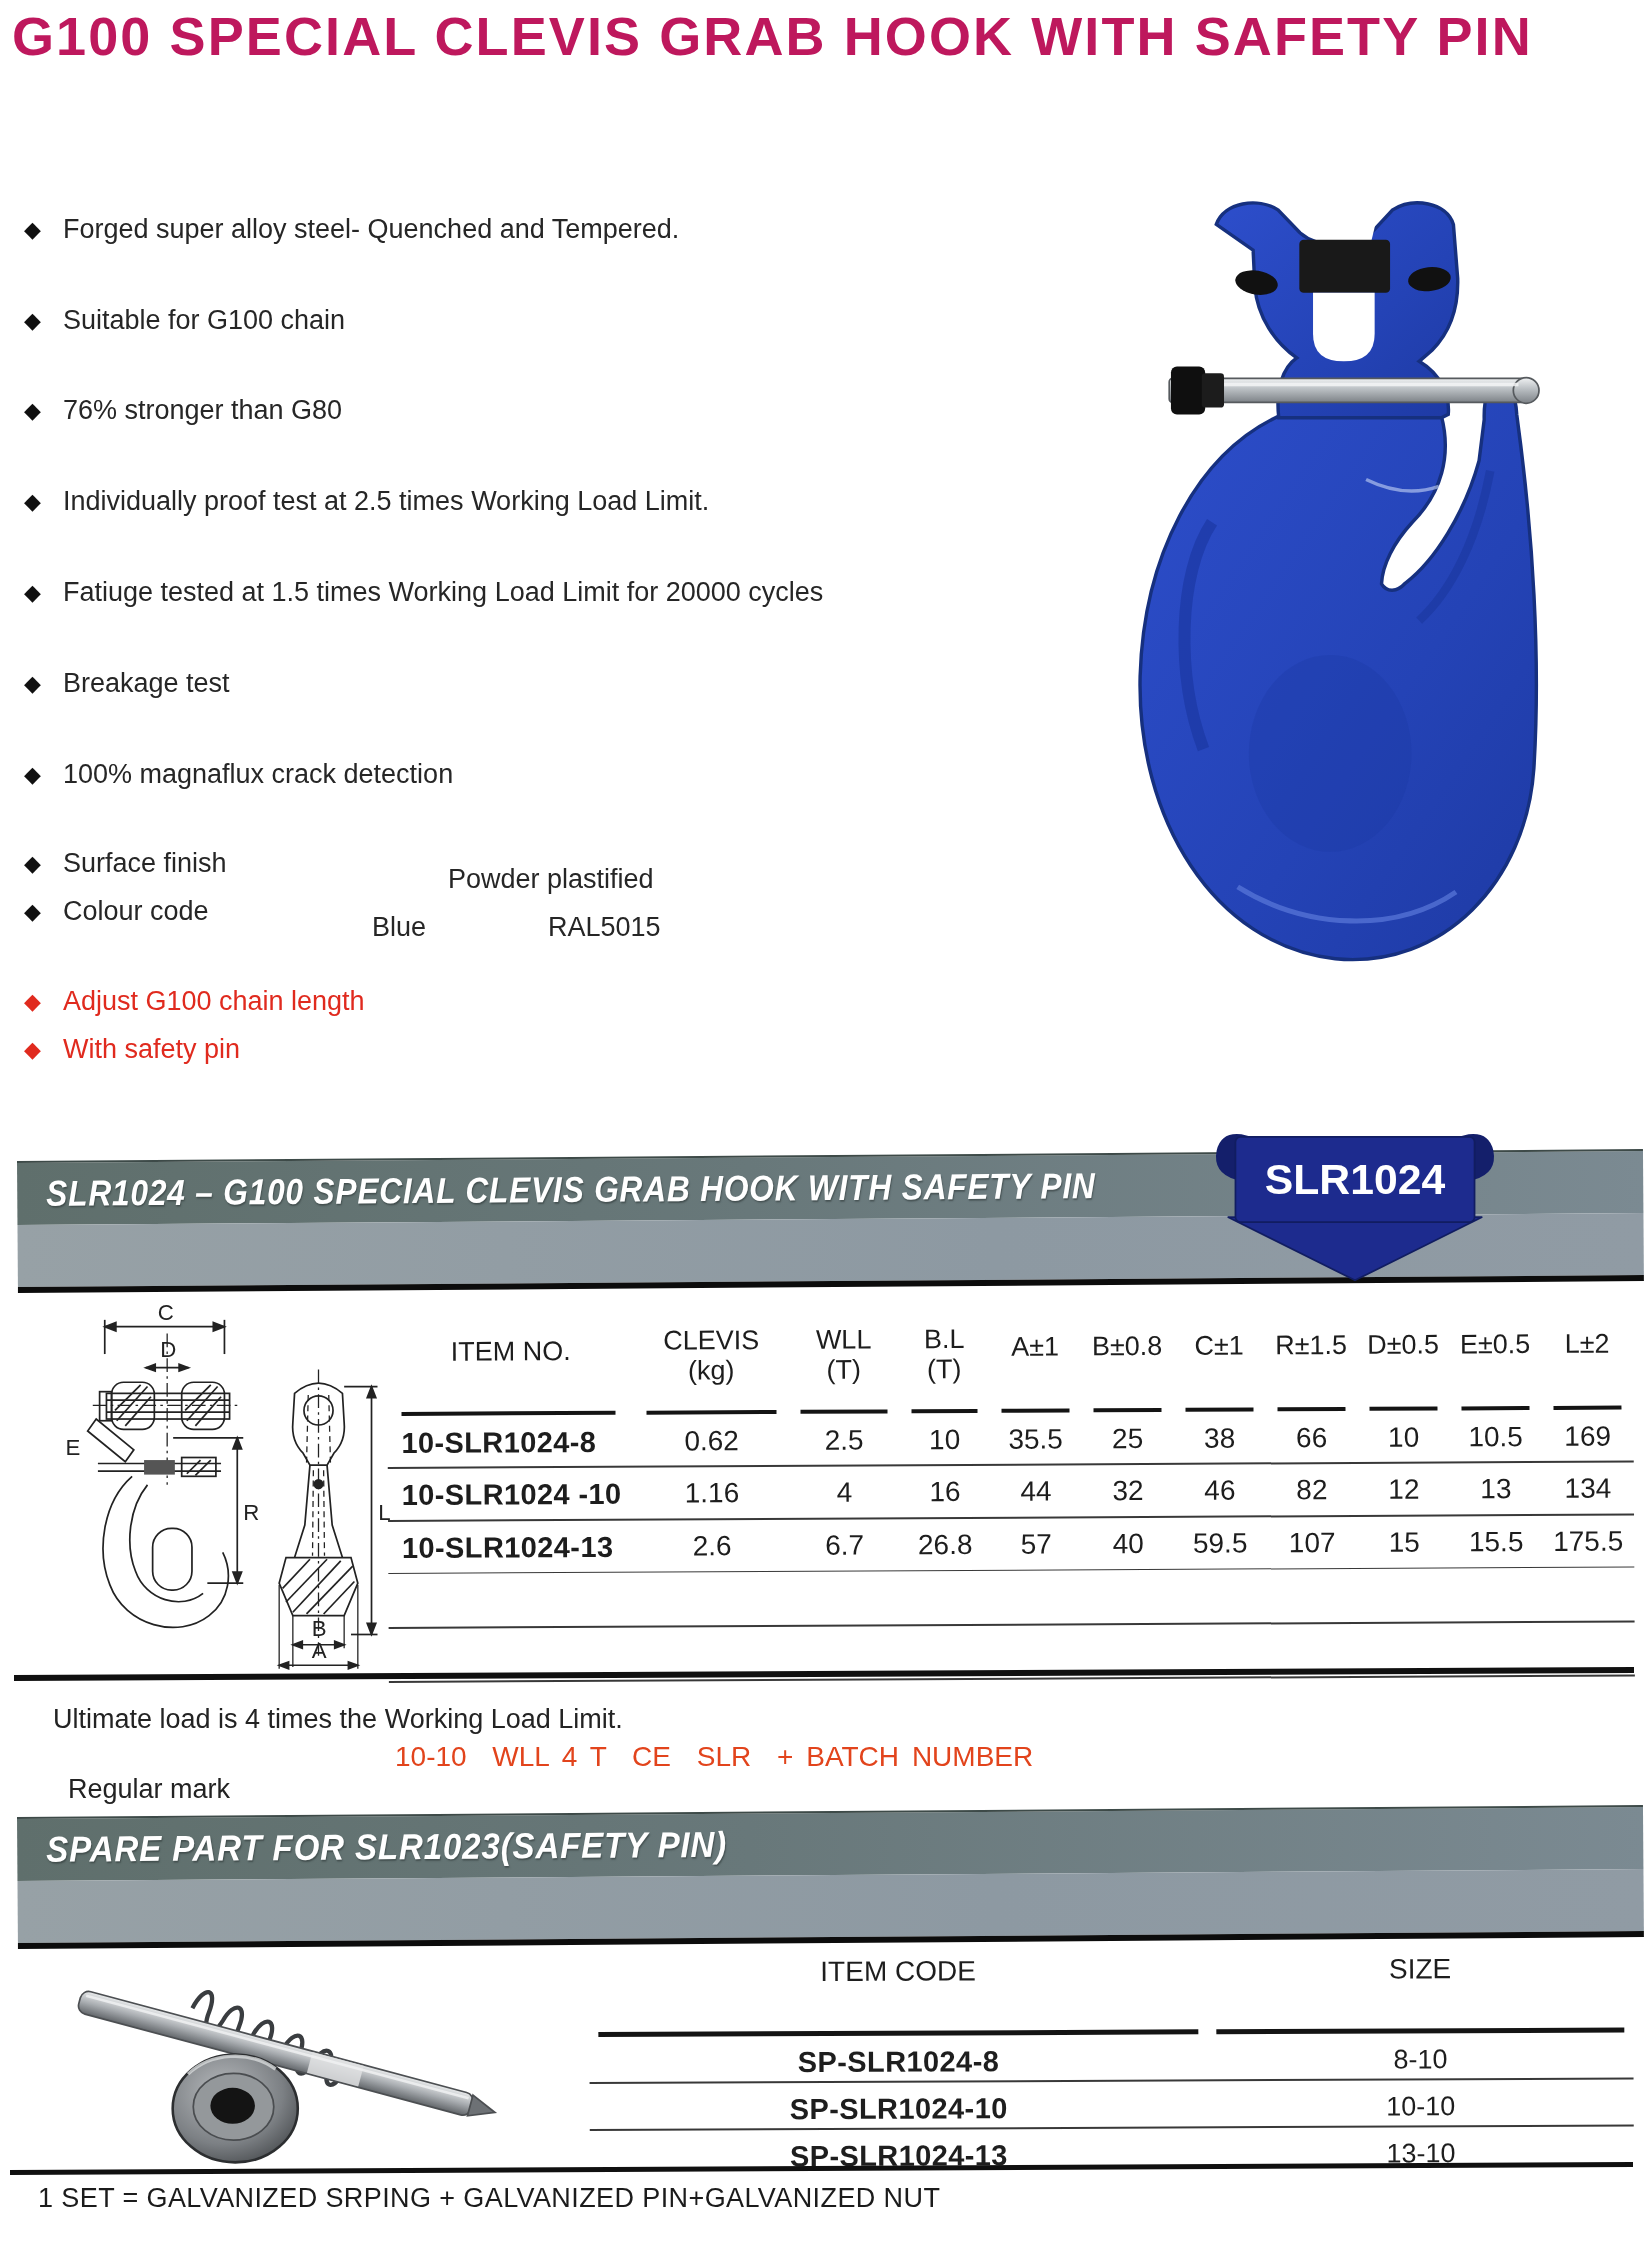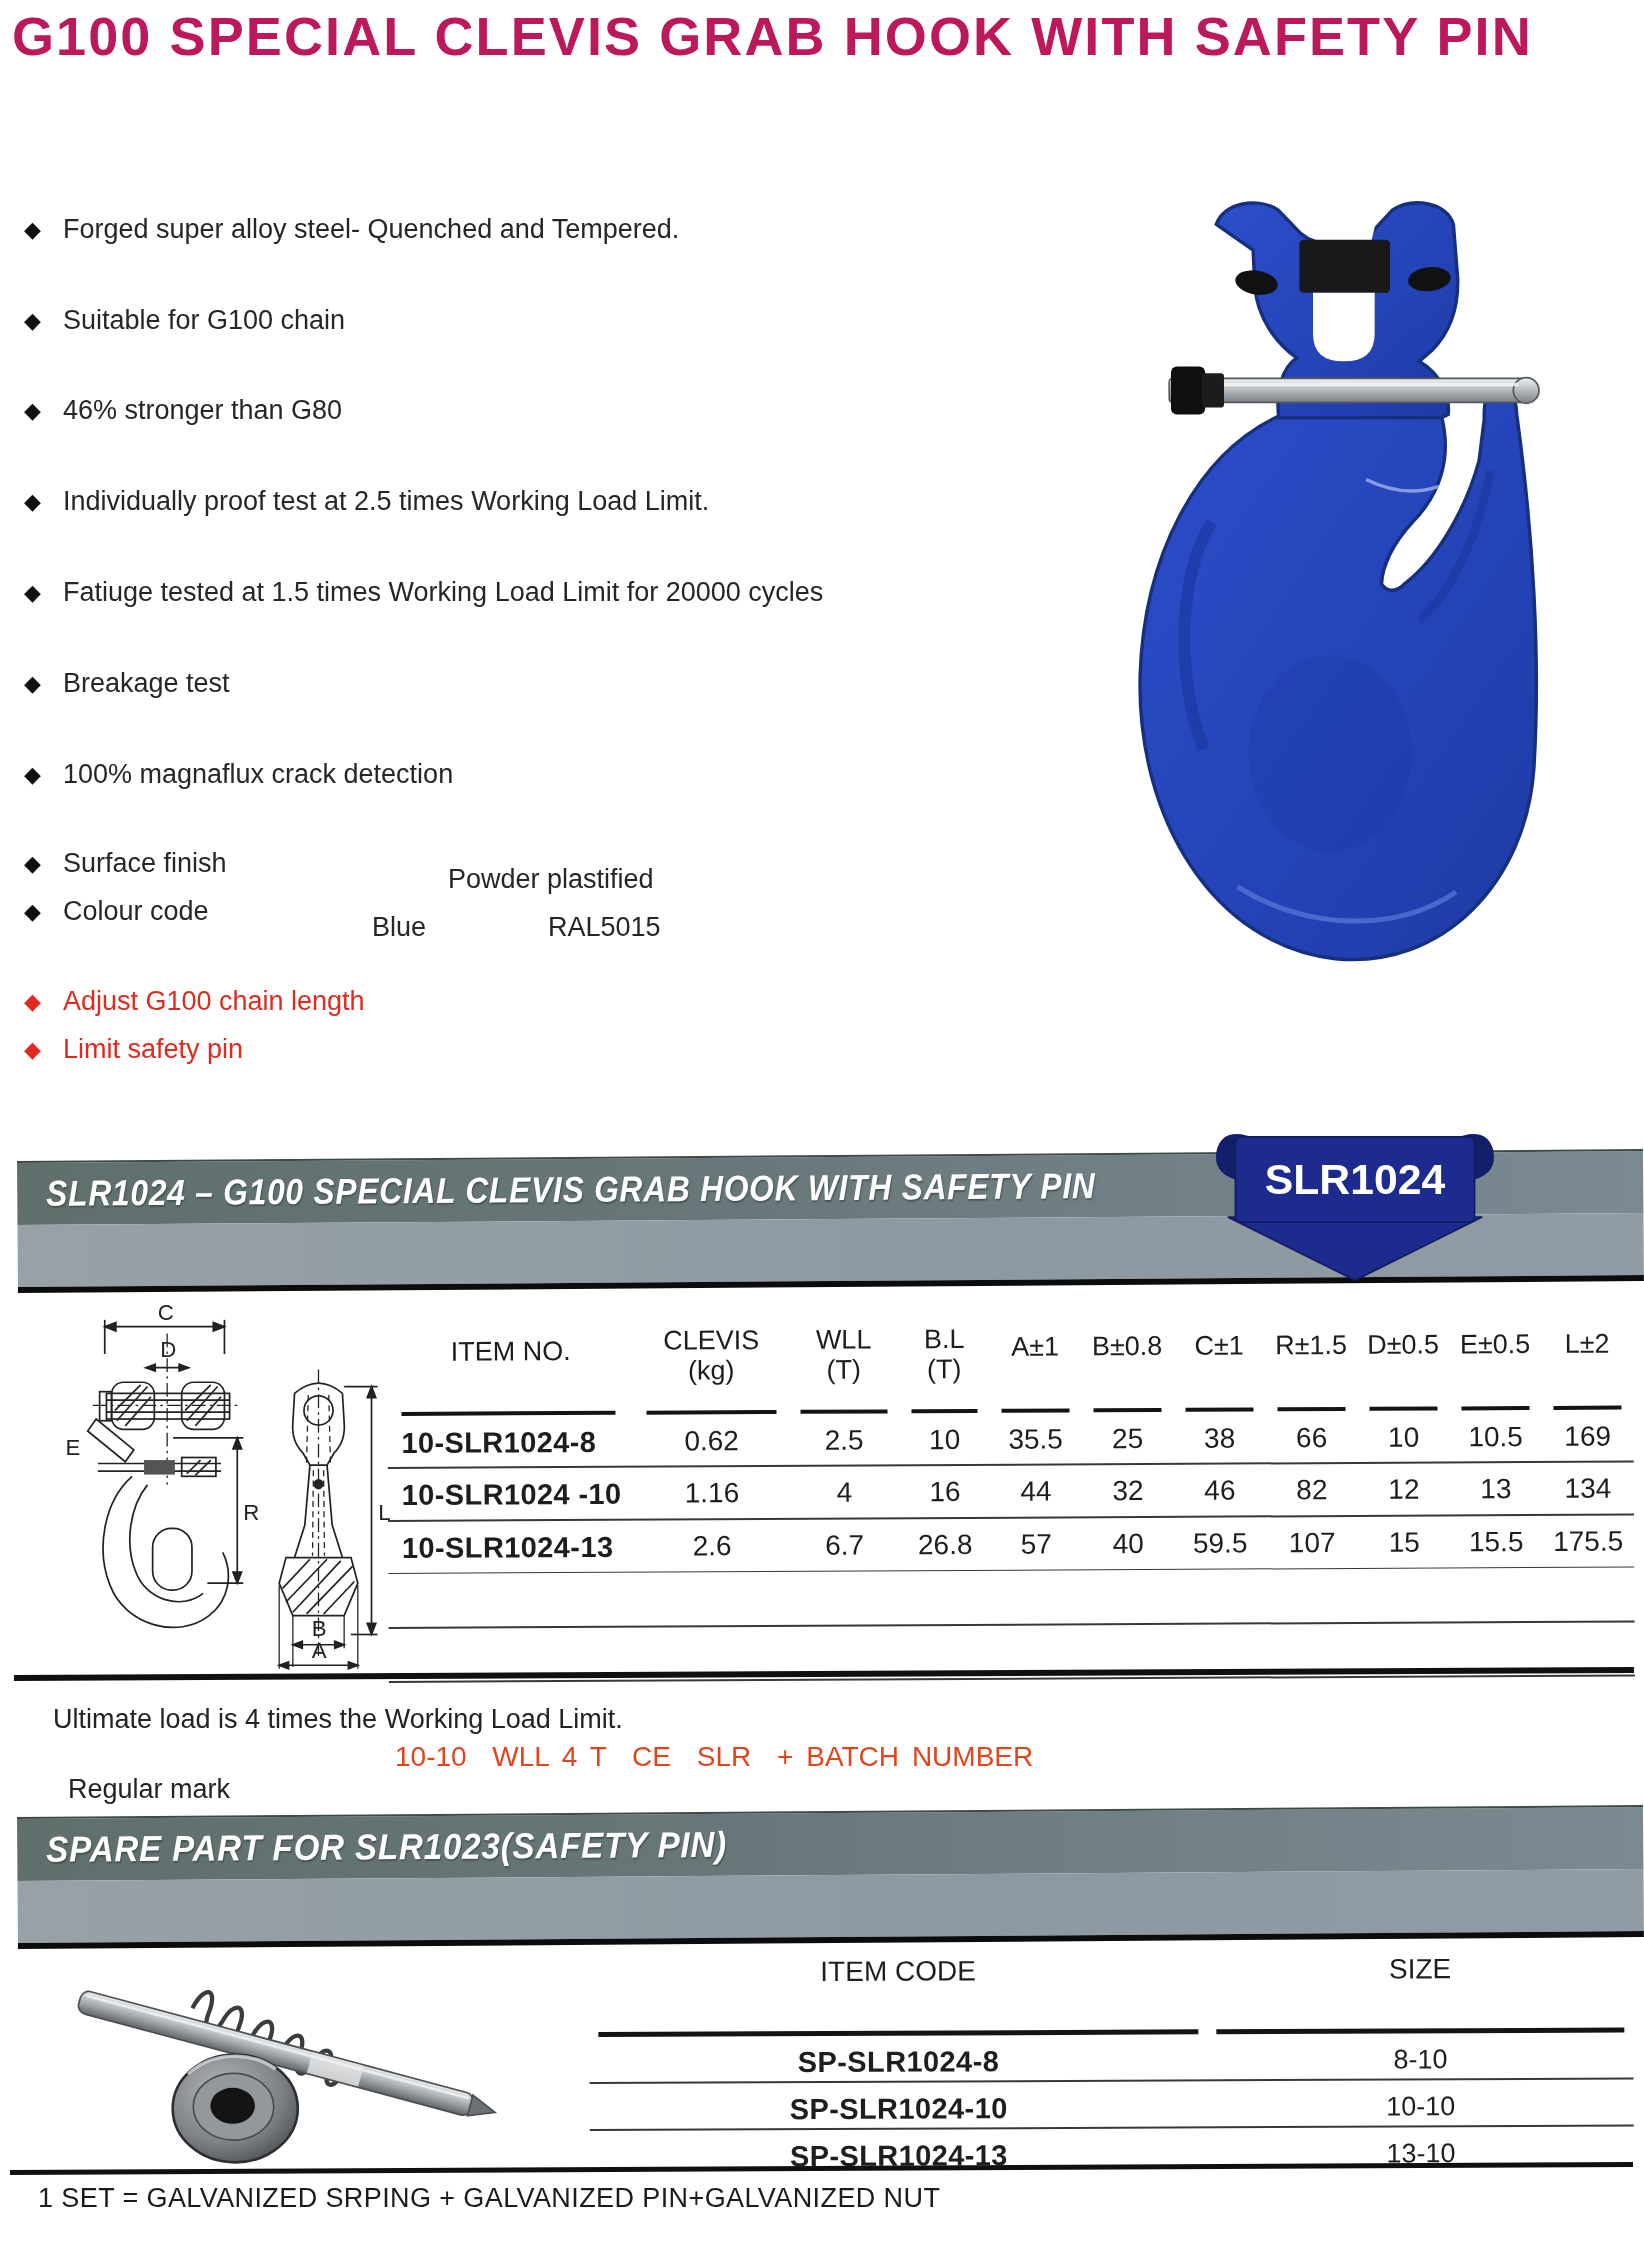--- a/index.html
+++ b/index.html
@@ -81,21 +81,21 @@
 <div class="feat" style="top:214px">
   <span class="diam">◆</span>
   <span>Forged super alloy steel- Quenched and Tempered.</span>
 </div>
 <div class="feat" style="top:305px">
   <span class="diam">◆</span>
   <span>Suitable for G100 chain</span>
 </div>
 <div class="feat" style="top:395px">
   <span class="diam">◆</span>
-  <span>46% stronger than G80</span>
+  <span>76% stronger than G80</span>
 </div>
 <div class="feat" style="top:486px">
   <span class="diam">◆</span>
   <span>Individually proof test at 2.5 times Working Load Limit.</span>
 </div>
 <div class="feat" style="top:577px">
   <span class="diam">◆</span>
   <span>Fatiuge tested at 1.5 times Working Load Limit for 20000 cycles</span>
 </div>
 <div class="feat" style="top:668px">
@@ -118,21 +118,21 @@
   <span class="vcol" style="left:348px">Blue</span>
   <span class="vcol" style="left:524px">RAL5015</span>
 </div>
 
 <div class="feat red" style="top:986px">
   <span class="diam">◆</span>
   <span>Adjust G100 chain length</span>
 </div>
 <div class="feat red" style="top:1034px">
   <span class="diam">◆</span>
-  <span>Limit safety pin</span>
+  <span>With safety pin</span>
 </div>
 
 <svg class="abs hook-photo" width="450" height="796" viewBox="0 0 525 930">
   <defs>
     <linearGradient id="rodGrad" x1="0" y1="0" x2="0" y2="1">
       <stop offset="0" stop-color="#f0f2f3"></stop>
         <stop offset="0.45" stop-color="#b9bec2"></stop>
         <stop offset="1" stop-color="#7d8287"></stop>
     </linearGradient>
     <linearGradient id="hookGrad" x1="0" y1="0" x2="1" y2="1">

